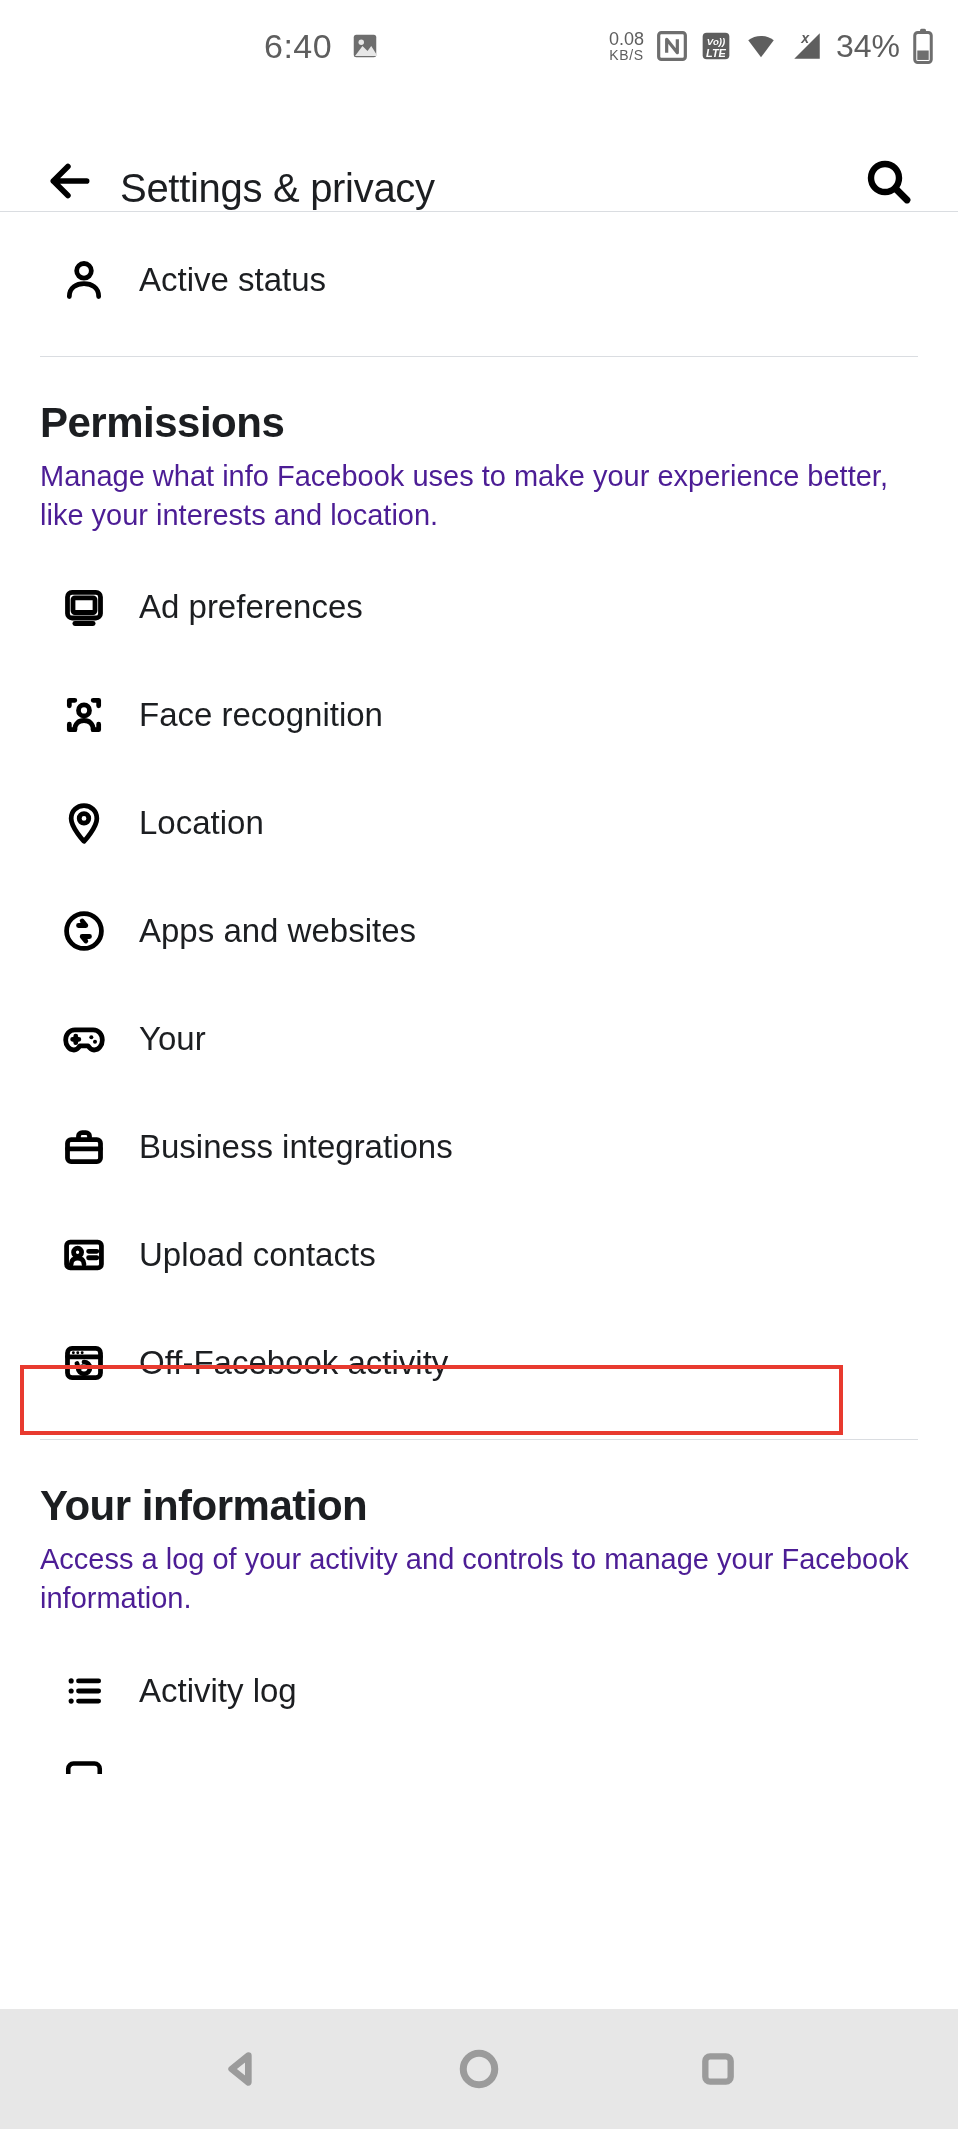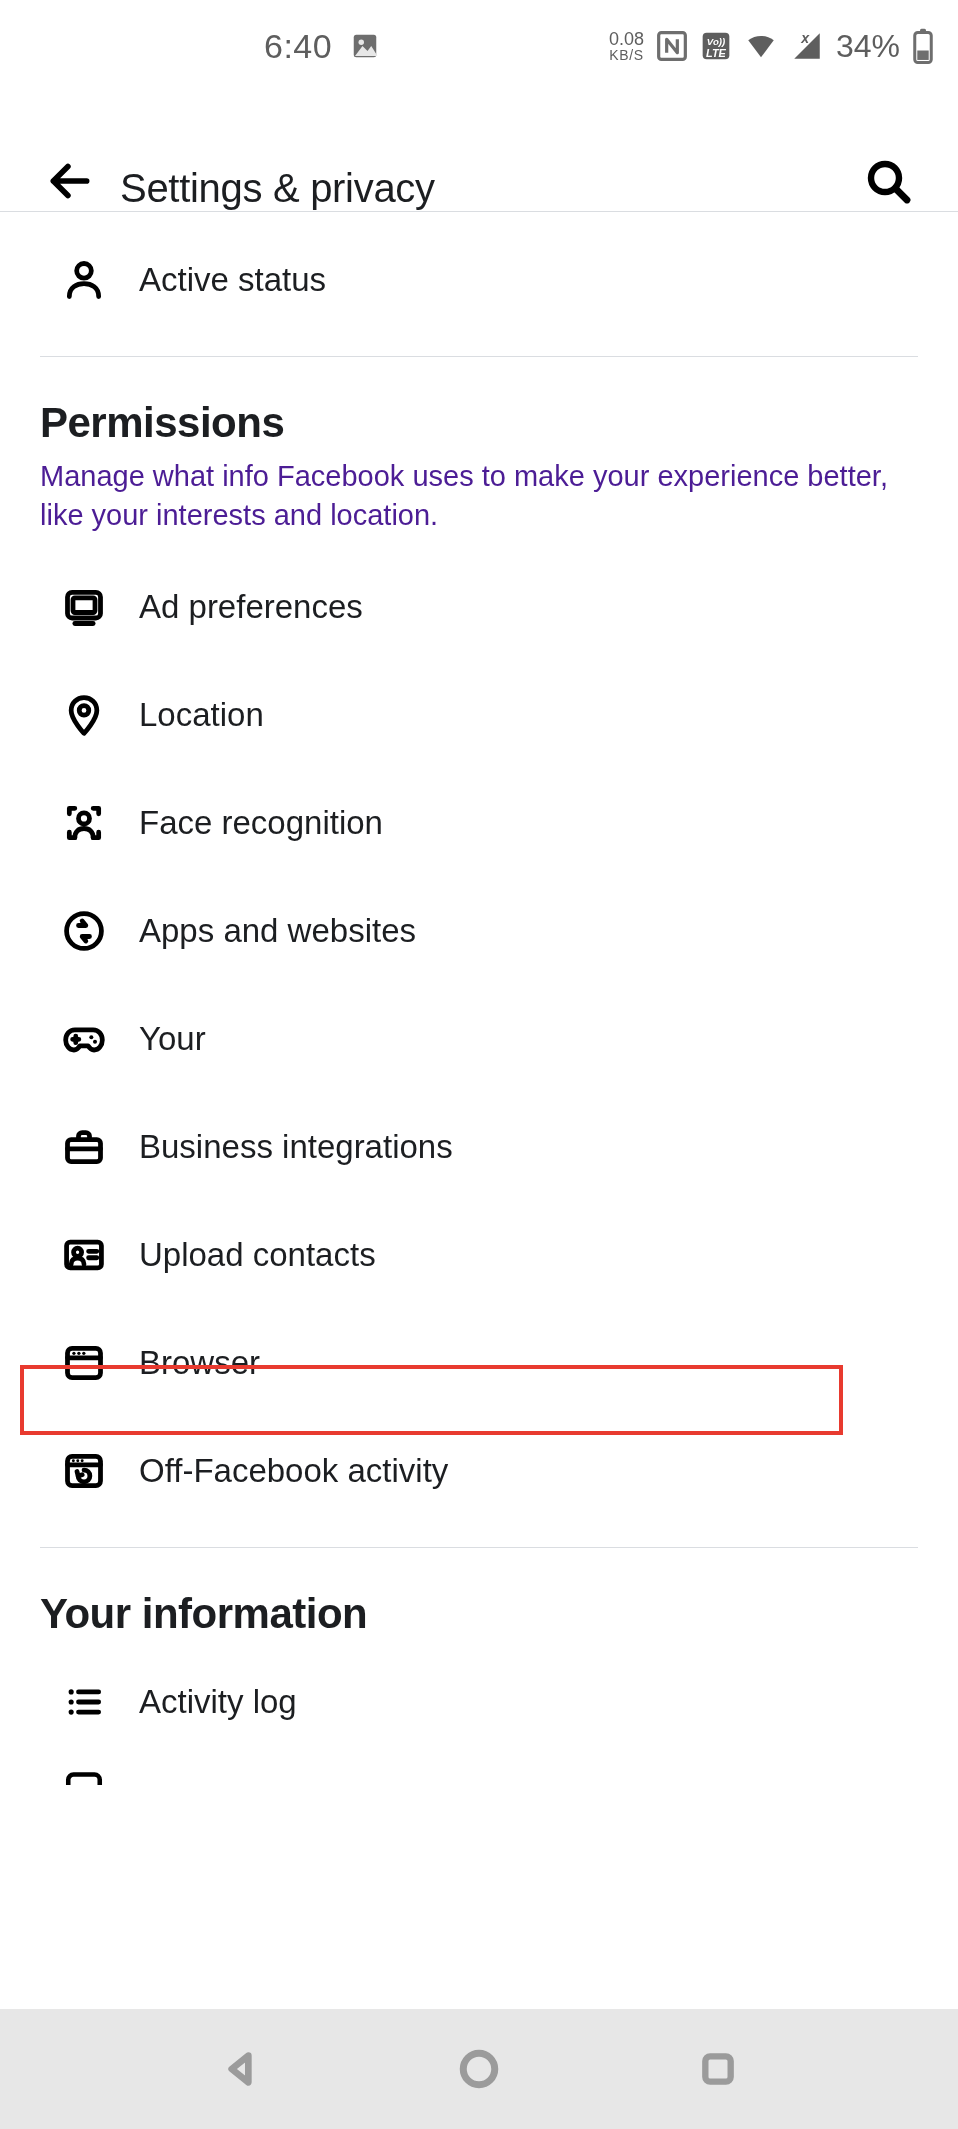--- a/index.html
+++ b/index.html
@@ -249,36 +249,36 @@
           <rect x="6" y="7" width="12" height="8" rx="1" class="stroke"></rect>
           <path d="M7 21 H17" class="stroke"></path>
         </svg>
     </span>
     <span class="item-label">Ad preferences</span>
   </div>
 
   <div class="item-row">
     <span class="icon-slot">
       <svg width="44" height="44" viewBox="0 0 24 24">
-          <path d="M12 22 C12 22 5 14.5 5 9.5 C5 5.4 8.1 2.5 12 2.5 C15.9 2.5 19 5.4 19 9.5 C19 14.5 12 22 12 22 Z" class="stroke"></path>
-          <circle cx="12" cy="9.5" r="2.6" class="stroke"></circle>
-        </svg>
-    </span>
-    <span class="item-label">Location</span>
-  </div>
-
-  <div class="item-row">
-    <span class="icon-slot">
-      <svg width="44" height="44" viewBox="0 0 24 24">
         <path d="M4 7 V4 H7 M17 4 H20 V7 M20 17 V20 H17 M7 20 H4 V17" class="stroke"></path>
         <circle cx="12" cy="9.5" r="3" class="stroke"></circle>
         <path d="M7 20 C7 16.5 9.2 15 12 15 C14.8 15 17 16.5 17 20" class="stroke"></path>
       </svg>
     </span>
     <span class="item-label">Face recognition</span>
+  </div>
+
+  <div class="item-row">
+    <span class="icon-slot">
+      <svg width="44" height="44" viewBox="0 0 24 24">
+          <path d="M12 22 C12 22 5 14.5 5 9.5 C5 5.4 8.1 2.5 12 2.5 C15.9 2.5 19 5.4 19 9.5 C19 14.5 12 22 12 22 Z" class="stroke"></path>
+          <circle cx="12" cy="9.5" r="2.6" class="stroke"></circle>
+        </svg>
+    </span>
+    <span class="item-label">Location</span>
   </div>
 
   <div class="item-row">
     <span class="icon-slot">
       <svg width="44" height="44" viewBox="0 0 24 24">
           <circle cx="12" cy="12" r="9.5" class="stroke"></circle>
           <path d="M9 9 L13 9 L11 6.5" class="stroke"></path>
           <path d="M15 15 L11 15 L13 17.5" class="stroke"></path>
         </svg>
     </span>
@@ -313,52 +313,41 @@
       <svg width="44" height="44" viewBox="0 0 24 24">
           <rect x="2.5" y="5" width="19" height="14" rx="2" class="stroke"></rect>
           <circle cx="8.5" cy="10.5" r="2.2" class="stroke"></circle>
           <path d="M5 17 C5 14.8 6.5 13.7 8.5 13.7 C10.5 13.7 12 14.8 12 17" class="stroke"></path>
           <path d="M14.5 10 H19 M14.5 13.5 H19" class="stroke" stroke-width="2.2"></path>
         </svg>
     </span>
     <span class="item-label">Upload contacts</span>
   </div>
 
-  <div class="item-row">
-    <span class="icon-slot">
-      <svg width="44" height="44" viewBox="0 0 24 24">
-          <rect x="3" y="4" width="18" height="16" rx="2.5" class="stroke"></rect>
-          <path d="M3 9.2 H21" class="stroke"></path>
-          <circle cx="6.5" cy="6.7" r="0.9" fill="#000"></circle>
-          <circle cx="9.2" cy="6.7" r="0.9" fill="#000"></circle>
-          <circle cx="11.9" cy="6.7" r="0.9" fill="#000"></circle>
-        </svg>
-    </span>
-    <span class="item-label">Browser</span>
-  </div>
 
   <div class="item-row">
     <span class="icon-slot">
       <svg width="44" height="44" viewBox="0 0 24 24">
           <rect x="3" y="4" width="18" height="16" rx="2.5" class="stroke"></rect>
           <path d="M3 8.6 H21" class="stroke"></path>
           <circle cx="6.2" cy="6.4" r="0.8" fill="#000"></circle>
           <circle cx="8.6" cy="6.4" r="0.8" fill="#000"></circle>
           <circle cx="11" cy="6.4" r="0.8" fill="#000"></circle>
           <path d="M12 11.5 A3.2 3.2 0 1 1 8.8 14.7" class="stroke" stroke-width="2"></path>
           <path d="M8.2 12.3 L8.8 14.7 L11 14" class="stroke" stroke-width="2"></path>
         </svg>
     </span>
     <span class="item-label">Off-Facebook activity</span>
   </div>
 
   <div class="section-divider"></div>
 
   <div class="section-head">
     <div class="section-title">Your information</div>
+    <div class="section-sub">Access a log of your activity and controls to manage your Facebook information.</div>
   </div>
 
   <div class="item-row">
     <span class="icon-slot">
       <svg width="44" height="44" viewBox="0 0 24 24">
         <circle cx="5" cy="6.5" r="1.4" fill="#000"></circle>
           <path d="M9 6.5 H20" class="stroke"></path>
         <circle cx="5" cy="12" r="1.4" fill="#000"></circle>
           <path d="M9 12 H20" class="stroke"></path>
         <circle cx="5" cy="17.5" r="1.4" fill="#000"></circle>

